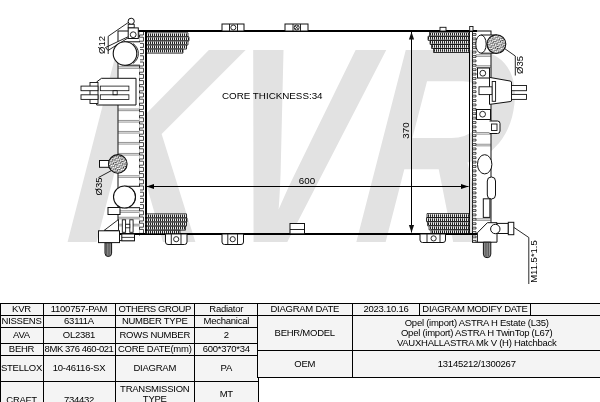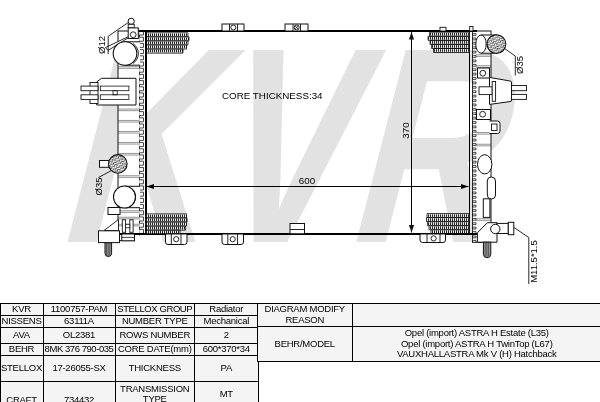--- a/index.html
+++ b/index.html
@@ -370,45 +370,45 @@
   <colgroup>
         <col style="width:43px">
         <col style="width:72px">
         <col style="width:79.5px">
         <col style="width:63.5px">
       </colgroup>
   <tbody>
         <tr style="height:12.5px">
           <td>KVR</td>
           <td>1100757-PAM</td>
-          <td style="letter-spacing:-0.4px">STELLOX GROUP</td>
+          <td style="letter-spacing:-0.4px">OTHERS GROUP</td>
           <td>Radiator</td>
         </tr>
   <tr style="height:11.5px">
           <td>NISSENS</td>
           <td>63111A</td>
           <td>NUMBER TYPE</td>
           <td>Mechanical</td>
         </tr>
   <tr style="height:16px">
           <td>AVA</td>
           <td>OL2381</td>
           <td>ROWS NUMBER</td>
           <td>2</td>
         </tr>
   <tr style="height:12.5px">
           <td>BEHR</td>
-          <td style="letter-spacing:-0.45px">8MK 376 790-035</td>
+          <td style="letter-spacing:-0.45px">8MK 376 460-021</td>
           <td>CORE DATE(mm)</td>
           <td>600*370*34</td>
         </tr>
   <tr style="height:26px">
           <td>STELLOX</td>
-          <td>17-26055-SX</td>
-          <td>THICKNESS</td>
+          <td>10-46116-SX</td>
+          <td>DIAGRAM</td>
           <td>PA</td>
         </tr>
   <tr style="height:25.5px">
           <td rowspan="2">CRAFT</td>
           <td rowspan="2">734432</td>
           <td style="white-space:normal">TRANSMISSION TYPE</td>
           <td>MT</td>
         </tr>
   <tr style="height:11.5px">
           <td style="letter-spacing:-0.3px">SUPPLEMENTARY</td>
@@ -418,23 +418,29 @@
     </table>
 
 <table style="left:256.5px; top:302.5px; width:344px;">
   <colgroup>
         <col style="width:95.5px">
         <col style="width:67px">
         <col style="width:111px">
         <col style="width:70.5px">
       </colgroup>
   <tbody>
-  <tr style="height:23.3px">
-          <td style="white-space:normal">DIAGRAM MODIFY REASON</td>
-          <td colspan="3"></td>
+        <tr style="height:12.5px">
+          <td>DIAGRAM DATE</td>
+          <td>2023.10.16</td>
+          <td style="letter-spacing:-0.3px">DIAGRAM MODIFY DATE</td>
+          <td></td>
         </tr>
   <tr style="height:35px">
           <td>BEHR/MODEL</td>
           <td colspan="3" style="white-space:normal">Opel (import) ASTRA H Estate (L35)<br>Opel (import) ASTRA H TwinTop (L67)<br>VAUXHALLASTRA Mk V (H) Hatchback</td>
         </tr>
+  <tr style="height:27.2px">
+          <td>OEM</td>
+          <td colspan="3">13145212/1300267</td>
+        </tr>
 </tbody>
     </table>
 </div>
 
 </body></html>

